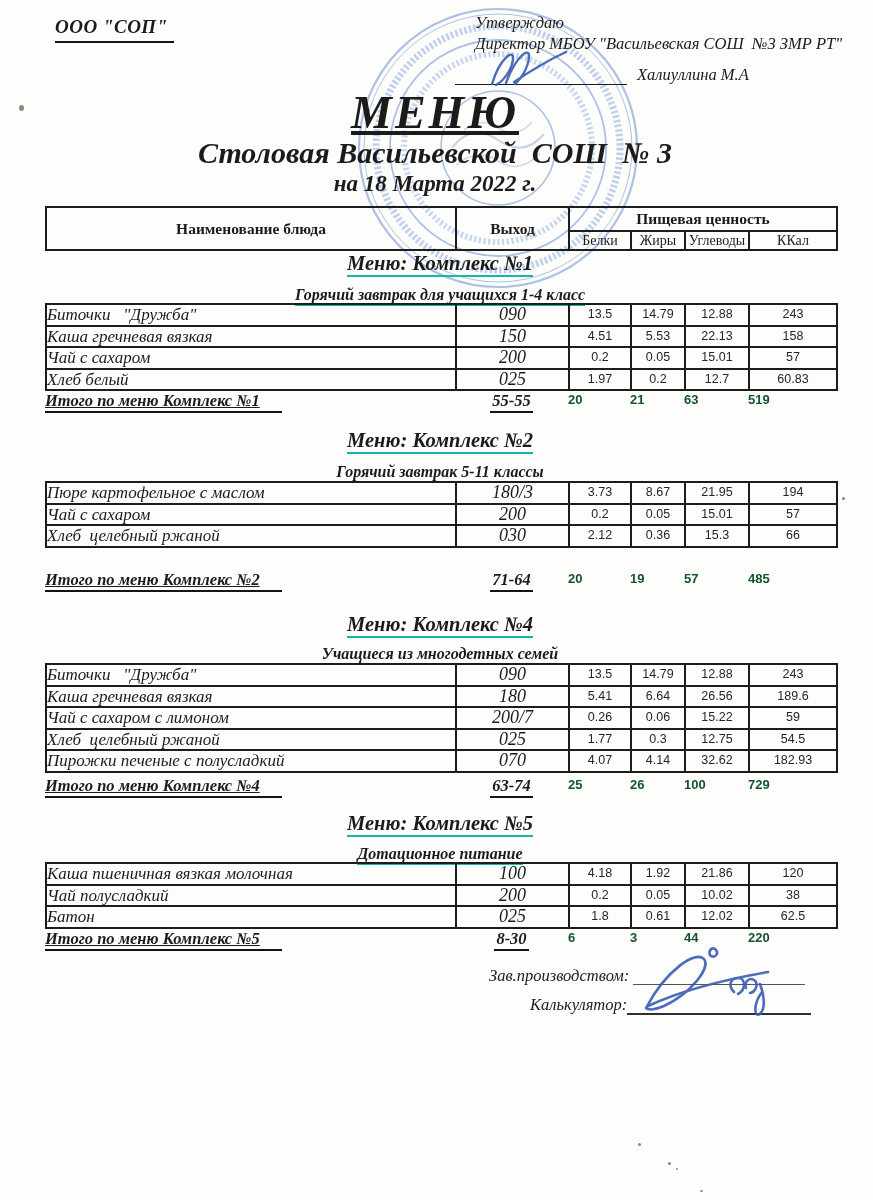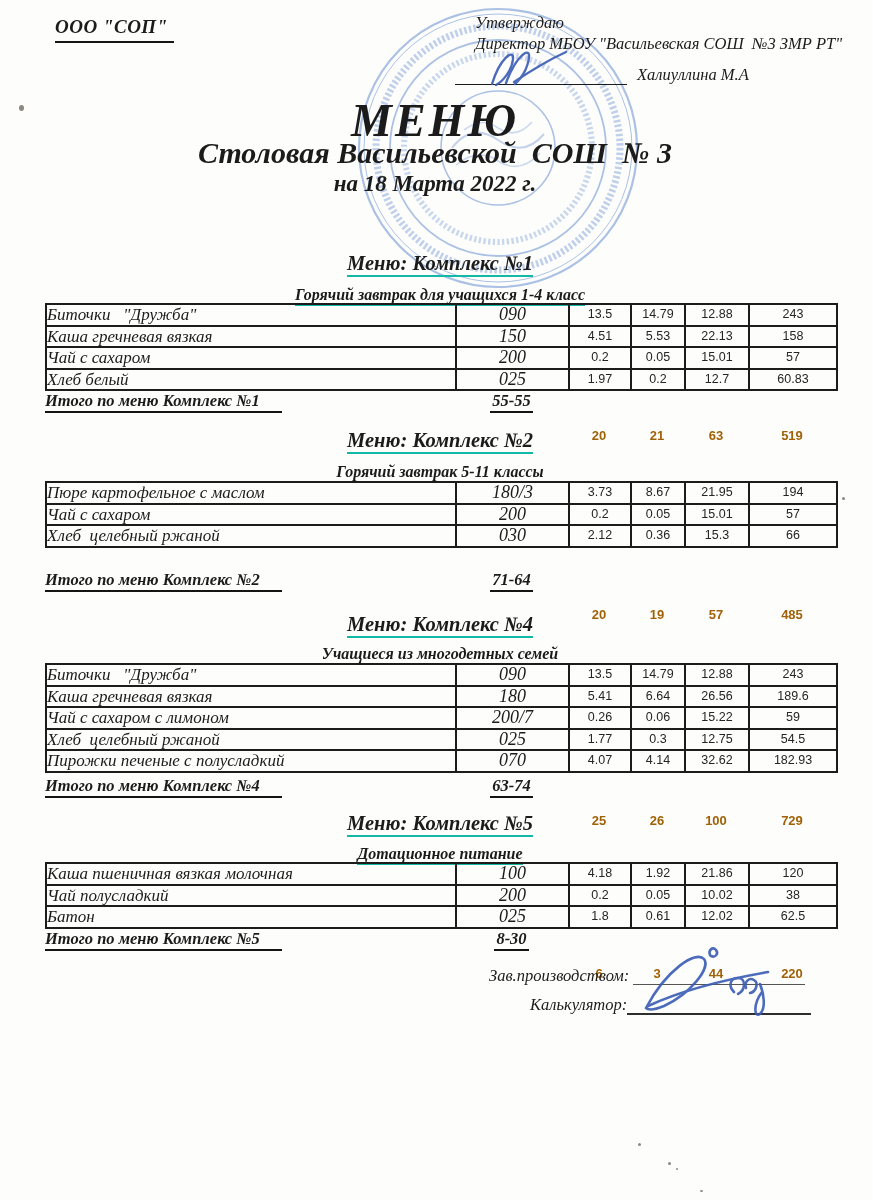--- a/index.html
+++ b/index.html
@@ -29,22 +29,22 @@
   .approve-sig-row{position:absolute;left:455px;top:64px;width:410px;height:24px;}
   .sig-underline{
     position:absolute;left:0;top:20px;width:172px;height:0;
     border-bottom:1.6px solid #1b1b1b;
   }
   .signer-name{
     position:absolute;left:182px;top:0;
     font:italic 16.5px/22px "Liberation Serif", serif;white-space:pre;
   }
   .t-menu{
-    position:absolute;left:0;top:96px;width:870px;text-align:center;
-    font:bold italic 46px/1.1 "Liberation Serif", serif;letter-spacing:3px;
+    position:absolute;left:0;top:88px;width:870px;text-align:center;
+    font:bold italic 46px/1.1 "Liberation Serif", serif;letter-spacing:3px;text-decoration:underline;
   }
   .t-sub{
     position:absolute;left:0;top:136px;width:870px;text-align:center;
     font:bold italic 30px/1.15 "Liberation Serif", serif;white-space:pre;
   }
   .t-date{
     position:absolute;left:0;top:171px;width:870px;text-align:center;
     font:bold italic 23px/1.15 "Liberation Serif", serif;
   }
   
@@ -82,30 +82,30 @@
   .menu-title span,.menu-sub span{
     border-bottom:2px solid #14b8a6;padding-bottom:1px;
   }
   .menu-sub{
     position:absolute;left:0;width:880px;text-align:center;
     font:bold italic 16px/1.2 "Liberation Serif", serif;
   }
   
   .tot{position:absolute;left:45px;width:791px;display:flex;}
   .tot .tlabel{
-    width:410px;font:bold italic 16.5px/20px "Liberation Serif", serif;
+    width:410px;font:bold italic 16.5px/20px "Liberation Serif", serif;text-decoration:underline;
   }
   .tot .tlabel span{border-bottom:2px solid #141414;padding:0 22px 1px 0;}
   .tot .tout{
     width:113px;text-align:center;
     font:bold italic 16.5px/20px "Liberation Serif", serif;
   }
   .tot .tout span{border-bottom:2px solid #141414;padding:0 2px 1px 2px;}
   .tot .tn{
-    text-align:center;font:bold 13px/18px "Liberation Sans", sans-serif;color:#a16207;margin-top:36px;
+    text-align:left;font:bold 13px/18px "Liberation Sans", sans-serif;color:#14532d;
   }
   .tot .w3{width:62px}.tot .w4{width:54px}.tot .w5{width:64px}.tot .w6{width:88px}
   
   .foot-label{
     position:absolute;font:italic 16.5px/20px "Liberation Serif", serif;
   }
   .foot-line{position:absolute;height:0;}
   .fl1{left:633px;top:984px;width:172px;border-bottom:1.6px solid #555;}
   .fl2{left:627px;top:1013px;width:184px;border-bottom:2.6px solid #2e2e2e;}
   
@@ -146,20 +146,43 @@
       <path d="M14,42 C 22,16 36,6 35,17 C 34,29 24,40 18,43"></path>
       <path d="M28,41 C 38,14 52,4 51,15 C 50,27 42,38 37,42"></path>
       <path d="M36,40 C 48,32 66,20 88,10"></path>
     </g>
   </svg>
 
   <div class="t-menu">МЕНЮ</div>
   <div class="t-sub">Столовая Васильевской  СОШ  № 3</div>
   <div class="t-date">на 18 Марта 2022 г.</div>
 
+  <table class="menu hdr" style="top:206px">
+    <colgroup>
+        <col class="c1">
+        <col class="c2">
+        <col class="c3">
+        <col class="c4">
+        <col class="c5">
+        <col class="c6">
+      </colgroup>
+    <tbody>
+        <tr>
+      <td rowspan="2" class="h-main">Наименование блюда</td>
+      <td rowspan="2" class="h-main">Выход</td>
+      <td colspan="4" class="h-main">Пищевая ценность</td>
+    </tr>
+    <tr>
+      <td class="h-sub">Белки</td>
+      <td class="h-sub">Жиры</td>
+      <td class="h-sub">Углеводы</td>
+      <td class="h-sub">ККал</td>
+    </tr>
+  </tbody>
+    </table>
 
   <div class="menu-title" style="top:251px"><span>Меню: Комплекс №1</span></div>
   <div class="menu-sub" style="top:285px"><span>Горячий завтрак для учащихся 1-4 класс</span></div>
   <table class="menu" style="top:303px">
     <colgroup>
         <col class="c1">
         <col class="c2">
         <col class="c3">
         <col class="c4">
         <col class="c5">

